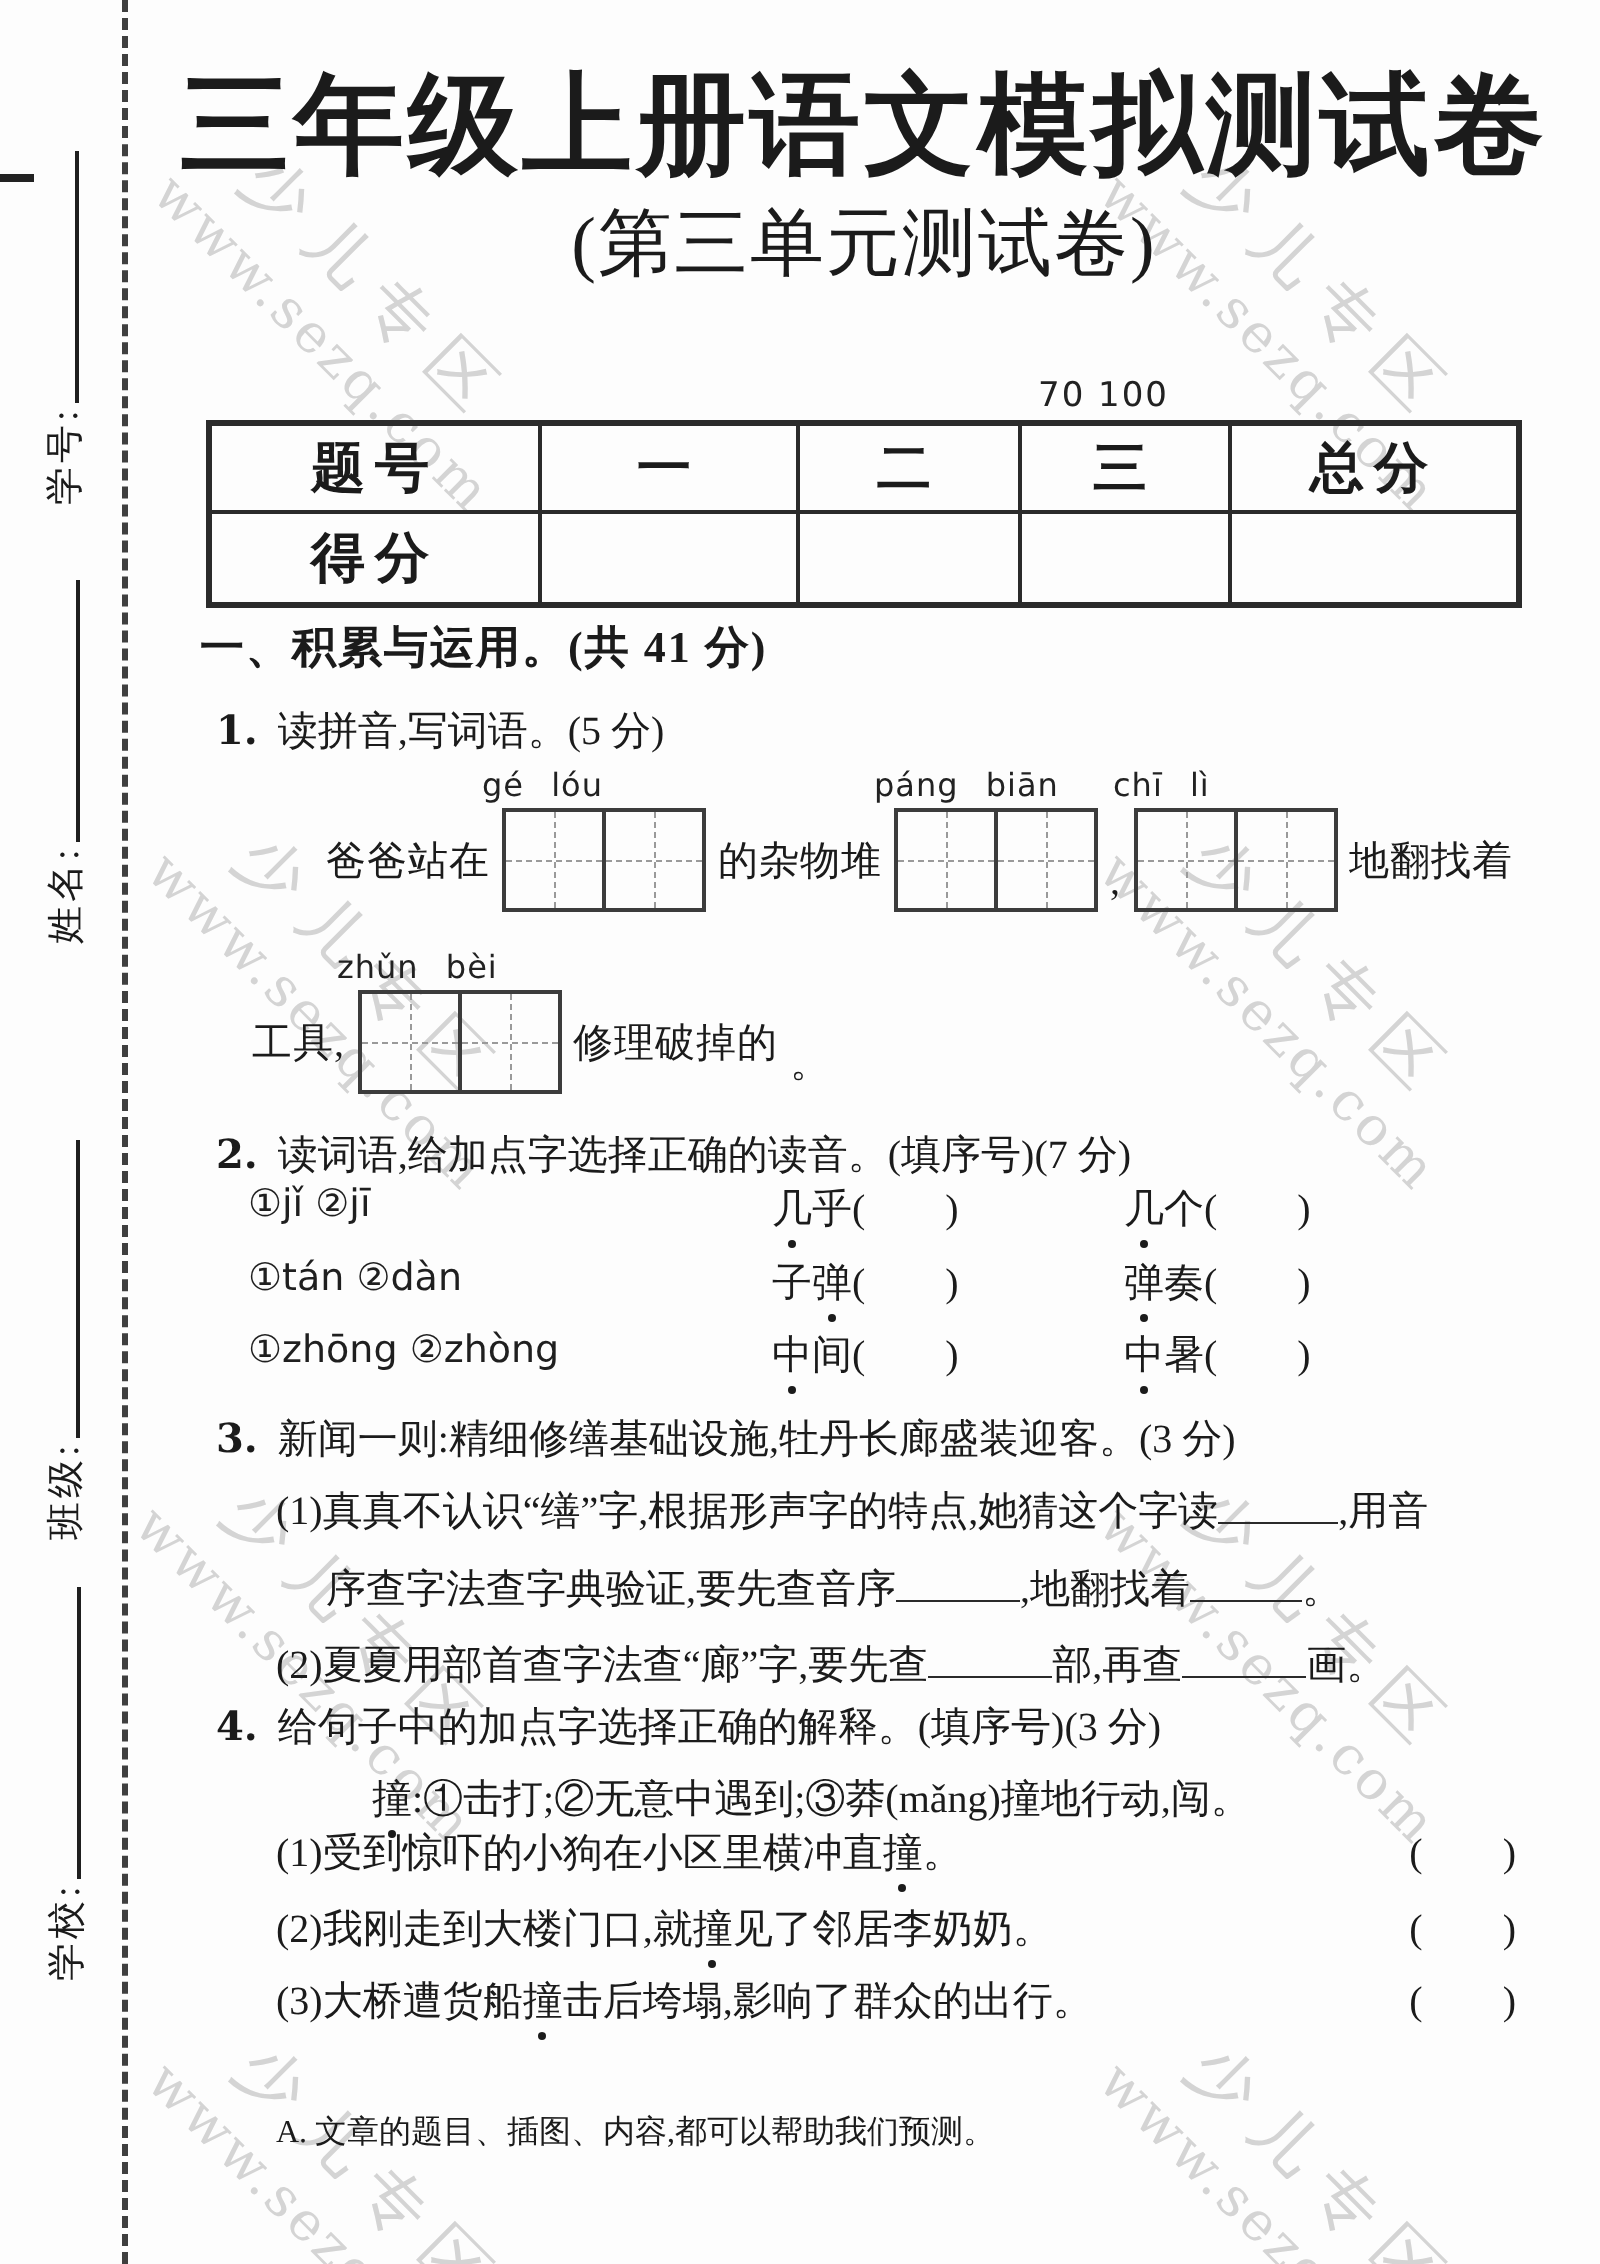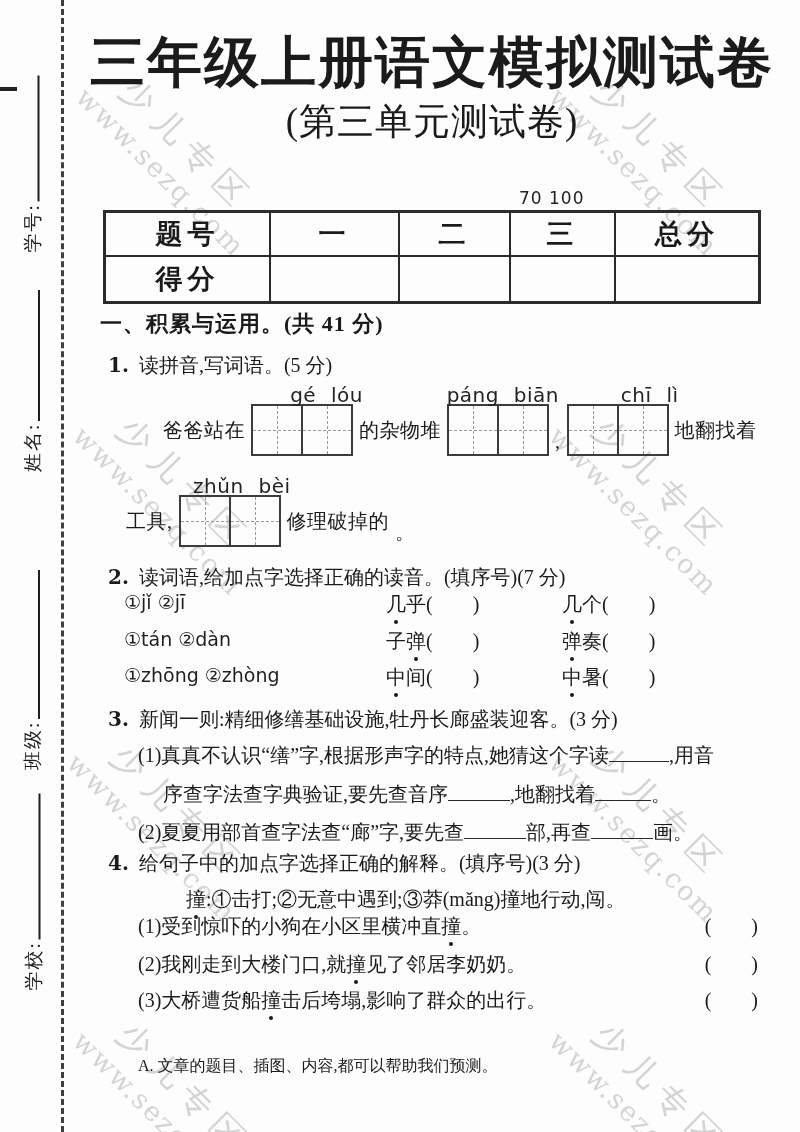--- a/index.html
+++ b/index.html
@@ -57,22 +57,22 @@
   .q1line{position:absolute;display:flex;align-items:center;gap:6px;font-size:20px;height:48px;}
   #q1-line1{left:163px;top:406px;}
   #q1-line2{left:126px;top:497px;}
   .q1t{letter-spacing:0.5px;flex:0 0 auto;}
   .q1punct{align-self:flex-end;line-height:1;margin-bottom:3px;}
   .wbox{position:relative;display:flex;width:98px;height:48px;border:2px solid #3c3c3c;flex:0 0 auto;}
   .wcell{flex:1;position:relative;}
   .wcell + .wcell{border-left:2px solid #3c3c3c;}
   .wcell::before{content:"";position:absolute;left:0;right:0;top:50%;border-top:1px dashed #9a9a9a;}
   .wcell::after{content:"";position:absolute;top:0;bottom:0;left:50%;border-left:1px dashed #9a9a9a;}
-  .pinyin{position:absolute;left:-12px;right:-12px;top:-23px;text-align:right;
-          font-family:"DejaVu Sans",sans-serif;font-size:20px;color:#222;
+  .pinyin{position:absolute;left:-12px;right:-12px;top:-23px;text-align:left;
+          font-family:"DejaVu Sans",sans-serif;font-size:16px;color:#222;
           white-space:nowrap;word-spacing:8px;letter-spacing:0.5px;}
 
   
   .q2row{position:absolute;left:124px;display:flex;font-size:20px;white-space:nowrap;gap:36px;}
   .q2r1{top:591px}.q2r2{top:628px}.q2r3{top:664px}
   .q2opts{width:226px;flex:0 0 auto;font-family:"DejaVu Sans",sans-serif;font-size:19px;color:#1f1f1f;}
   .q2word{width:140px;flex:0 0 auto;font-family:Liberation Serif, serif;}
   .dotchar{position:relative;display:inline-block;}
   .dotchar::after{content:"";position:absolute;left:50%;bottom:-6px;transform:translateX(-50%);
                   width:4px;height:4px;border-radius:50%;background:#1b1b1b;}

